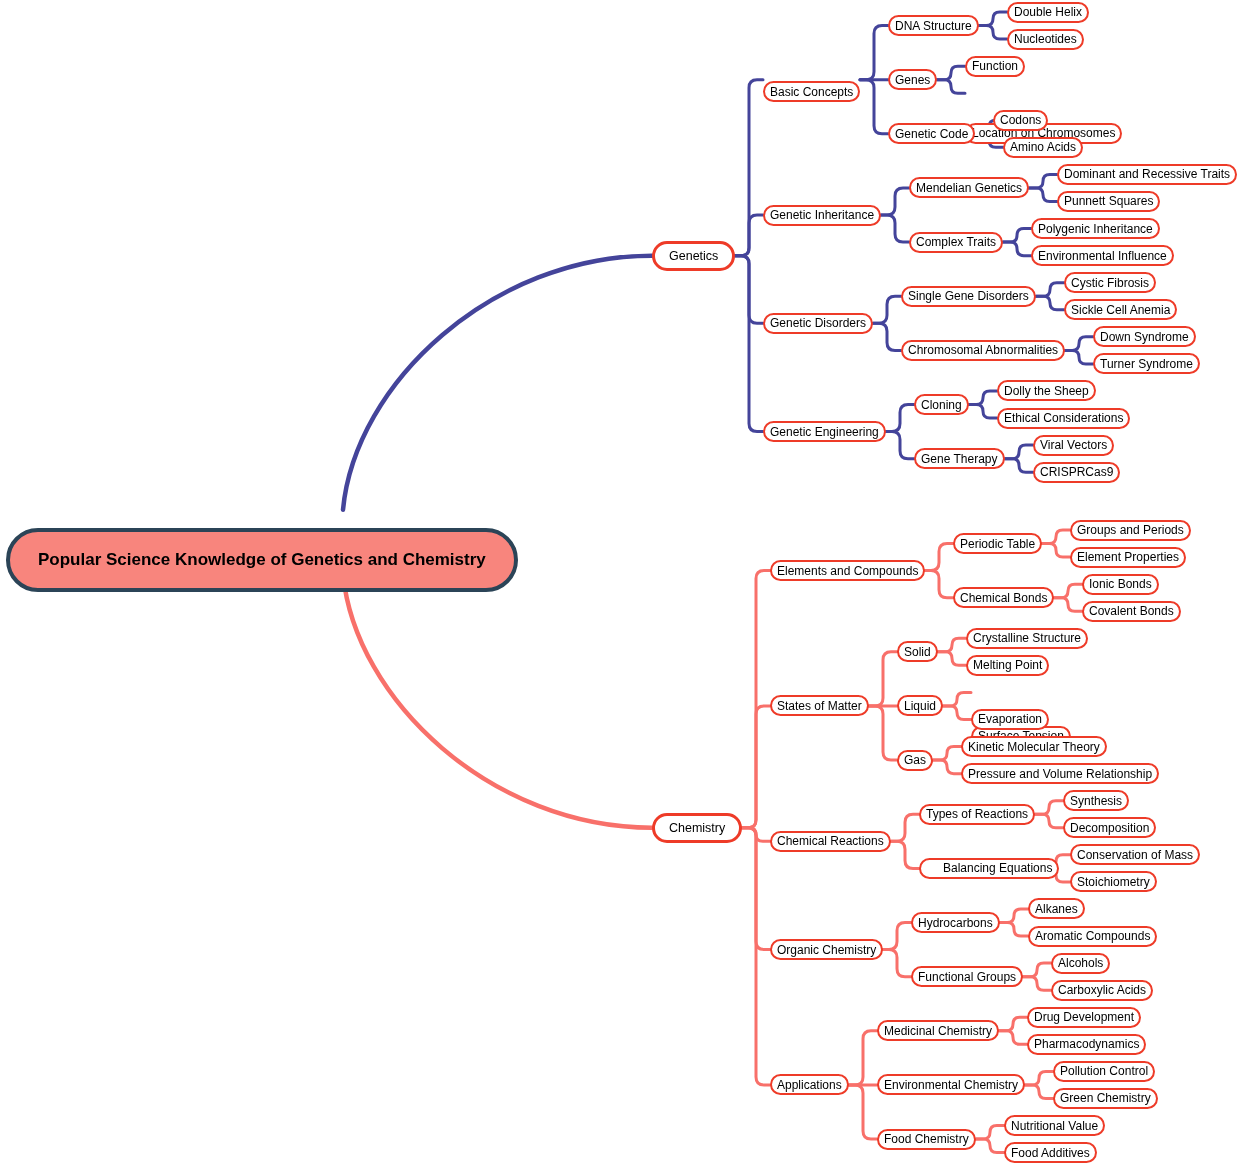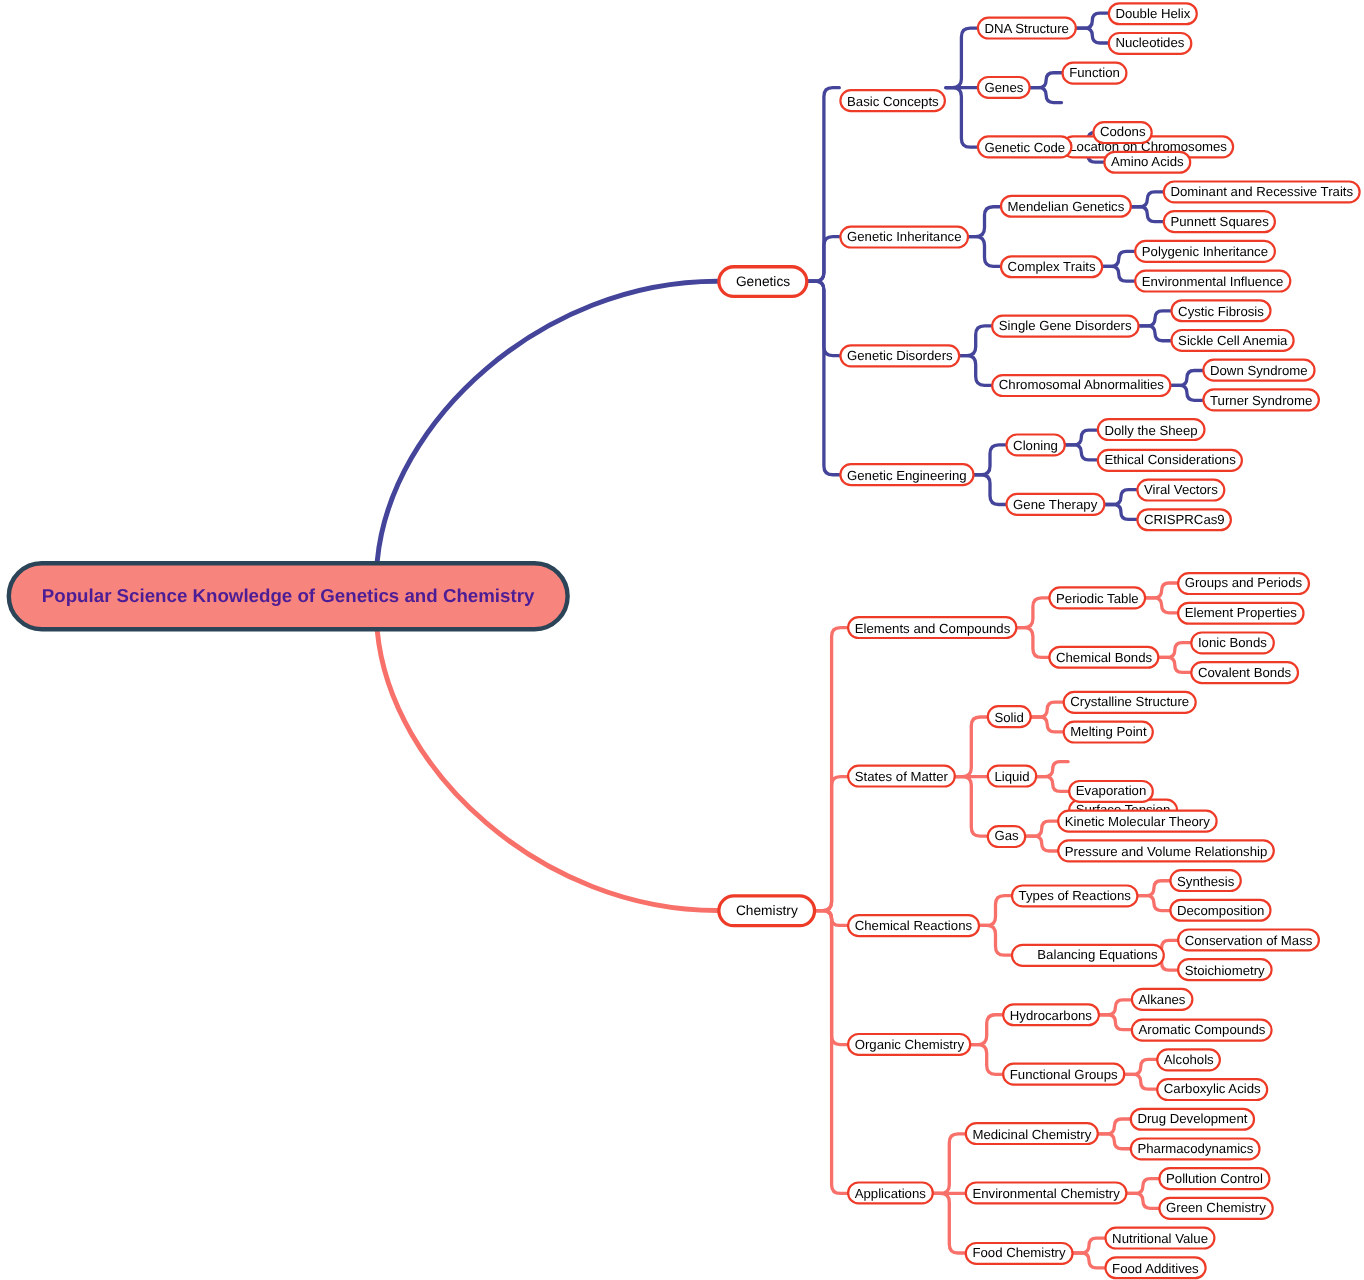--- a/index.html
+++ b/index.html
@@ -44,23 +44,24 @@
     position: absolute;
     display: flex; align-items: center;
     white-space: nowrap;
     background: var(--root-fill, #f8857d);
     border: 4px solid var(--root-border, #2b4457);
     border-radius: 32px;
     height: 64px;
     padding: 0 28px;
     font-size: 17px;
     font-weight: bold;
-    color: #4c1d95;
+    color: #000000;
     z-index: 3;
     cursor: pointer;
+    margin-top: 18px;
   }
 </style>
 </head>
 <body>
 
 <div id="mindmap">
   <svg id="links-svg" width="1240" height="1164" viewBox="0 0 1240 1164">
       <path d="M 343 509.7000000000003 C 355 382.66500000000013, 493 255.63, 652 255.63" fill="none" stroke="#44449a" stroke-width="4.5" stroke-linecap="round" stroke-linejoin="round"></path>
       <path d="M 343 573.7000000000003 C 355 700.7350000000004, 493 827.7700000000004, 652 827.7700000000004" fill="none" stroke="#f8706a" stroke-width="4.5" stroke-linecap="round" stroke-linejoin="round"></path>
       <path d="M 735 255.63 L 741 255.63 Q 749 255.63 749 247.63 L 749 87.675 Q 749 79.675 757 79.675 L 763 79.675" fill="none" stroke="#44449a" stroke-width="3" stroke-linecap="round" stroke-linejoin="round"></path>

